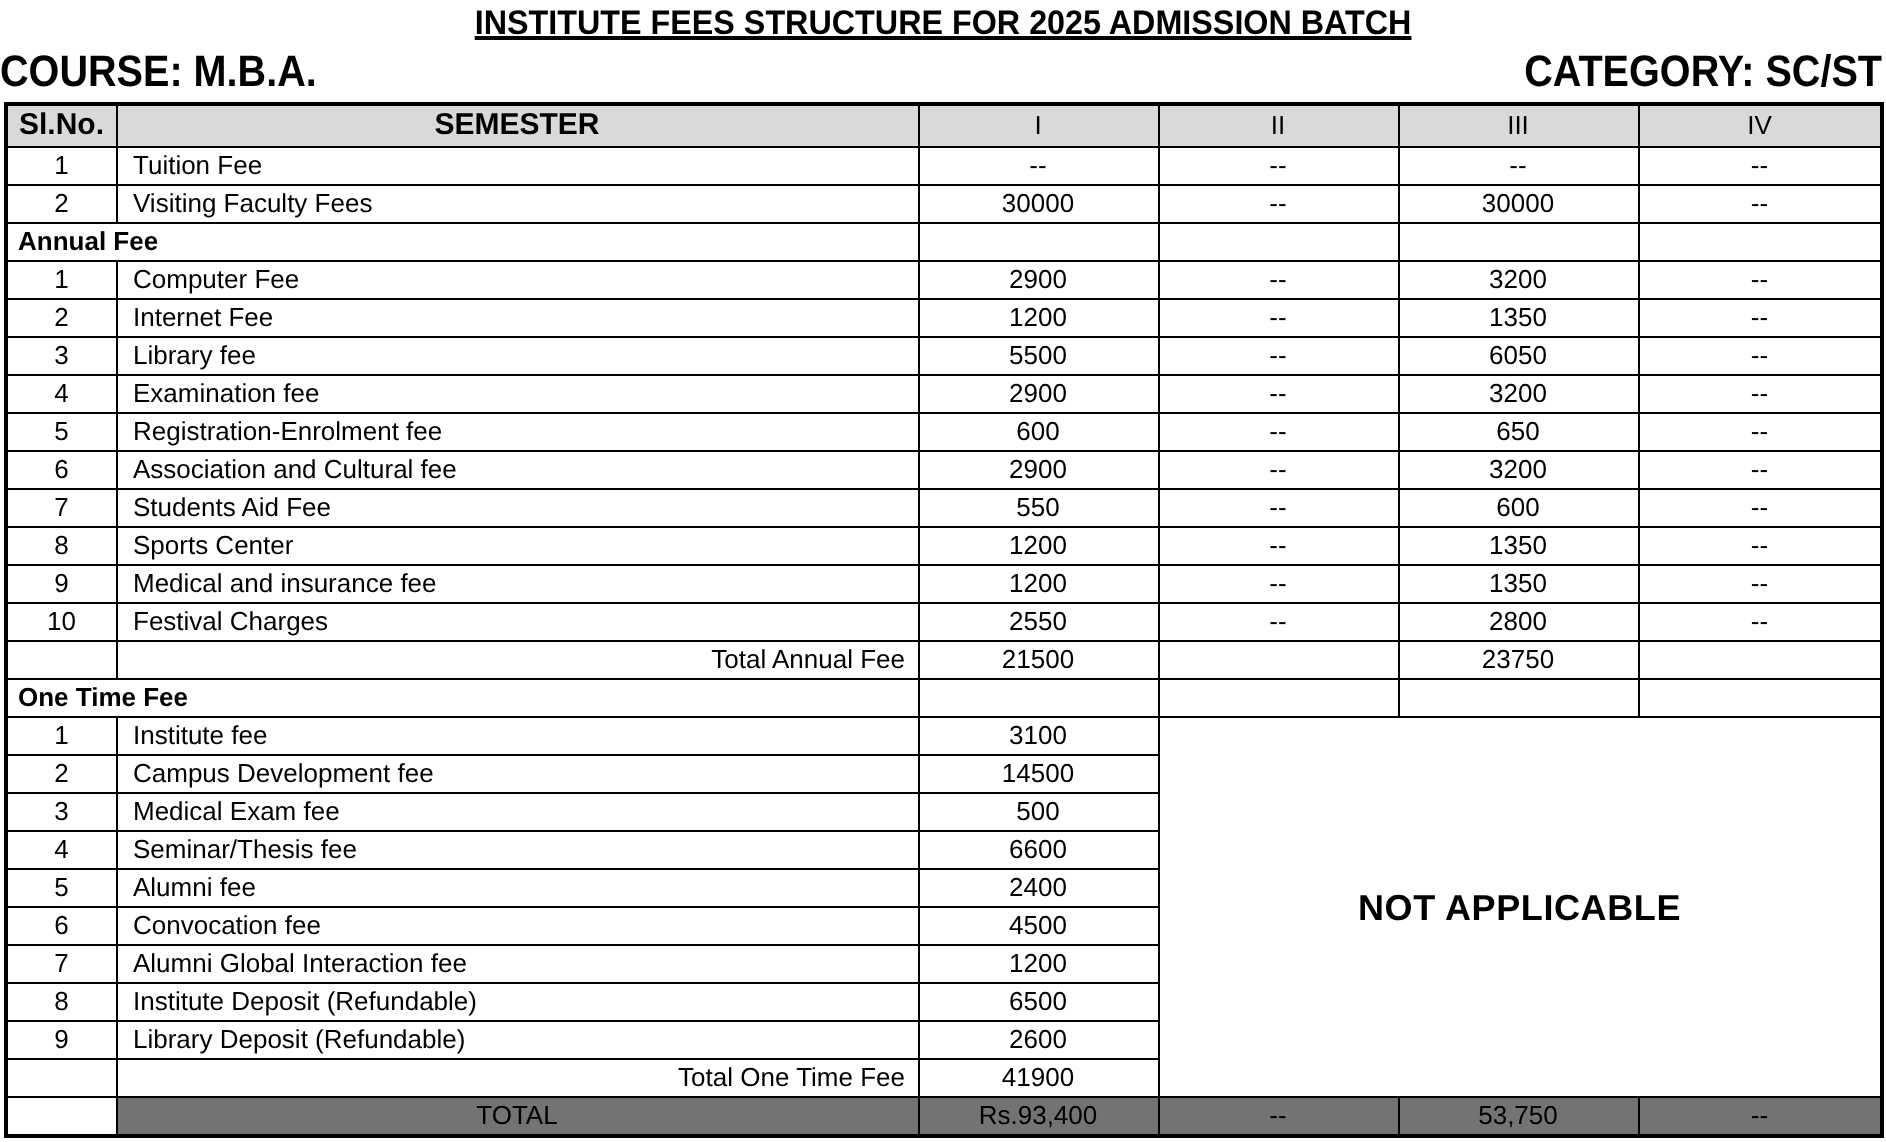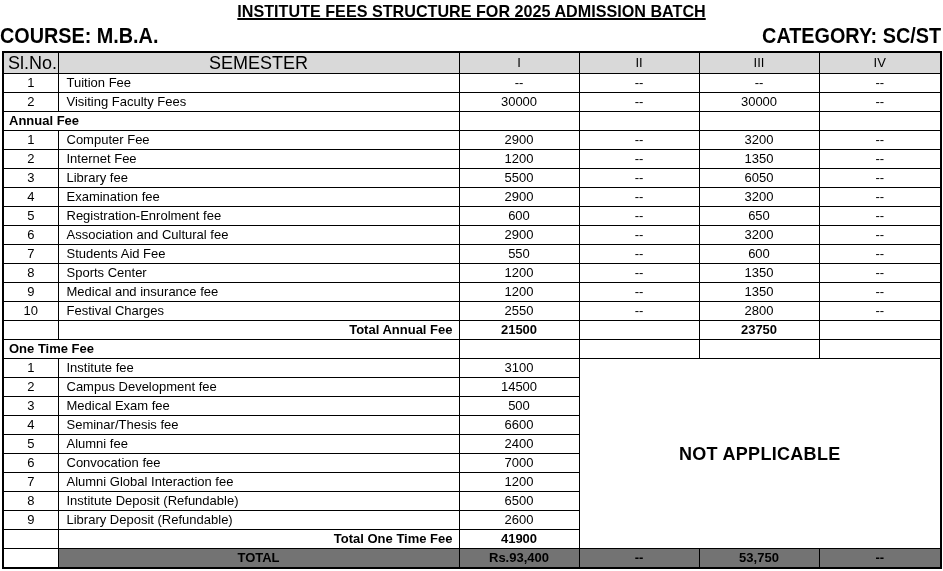--- a/index.html
+++ b/index.html
@@ -5,26 +5,26 @@
   html,body{margin:0;padding:0;background:#fff;}
   body{width:943px;height:571px;font-family:"Liberation Sans",sans-serif;color:#000;overflow:hidden;}
   .title-wrap{text-align:center;margin-top:2px;height:20px;}
   .title{display:inline-block;font-weight:bold;font-size:17px;text-decoration:underline;text-decoration-thickness:2px;transform:scaleX(0.95);transform-origin:center;white-space:nowrap;}
   .subheader{display:flex;justify-content:space-between;align-items:center;font-weight:bold;font-size:22px;margin:3px 0 4px 0;height:22px;}
   .course{display:inline-block;transform:scaleX(0.9);transform-origin:left center;white-space:nowrap;}
   .category{display:inline-block;transform:scaleX(0.9);transform-origin:right center;white-space:nowrap;padding-right:2px;}
   table{border-collapse:collapse;table-layout:fixed;width:938px;margin-left:2px;border:2px solid #000;}
   col.c-sl{width:55px;} col.c-name{width:401px;} col.c-s1{width:120px;} col.c-s2{width:120px;} col.c-s3{width:120px;} col.c-s4{width:122px;}
   th,td{border:1px solid #000;height:18px;line-height:18px;padding:0 4px;font-size:13px;overflow:hidden;white-space:nowrap;vertical-align:middle;}
-  thead th{background:#d9d9d9;font-weight:normal;font-size:18px;height:20px;line-height:20px;text-align:center;}
+  thead th{background:#d9d9d9;font-weight:bold;font-size:15px;height:20px;line-height:20px;text-align:center;}
   thead th.roman{font-weight:normal;font-size:13px;}
   td.c{text-align:center;}
   td.l{text-align:left;padding-left:8px;}
   td.r{text-align:right;padding-right:6px;}
-  td.b{font-weight:bold;}
+  td.b{font-weight:normal;}
   td.section-cell{font-weight:bold;text-align:left;padding-left:5px;}
   td.green{background:#737373;}
   td.na-cell{font-weight:bold;text-align:center;font-size:18px;letter-spacing:0.3px;}
 </style>
 </head>
 <body>
 
 <div class="title-wrap">
   <span class="title">INSTITUTE FEES STRUCTURE FOR 2025 ADMISSION BATCH</span>
 </div>
@@ -194,21 +194,21 @@
         <td class="c">6600</td>
       </tr>
       <tr>
         <td class="c">5</td>
         <td class="l">Alumni fee</td>
         <td class="c">2400</td>
       </tr>
       <tr>
         <td class="c">6</td>
         <td class="l">Convocation fee</td>
-        <td class="c">7000</td>
+        <td class="c">4500</td>
       </tr>
       <tr>
         <td class="c">7</td>
         <td class="l">Alumni Global Interaction fee</td>
         <td class="c">1200</td>
       </tr>
       <tr>
         <td class="c">8</td>
         <td class="l">Institute Deposit (Refundable)</td>
         <td class="c">6500</td>

